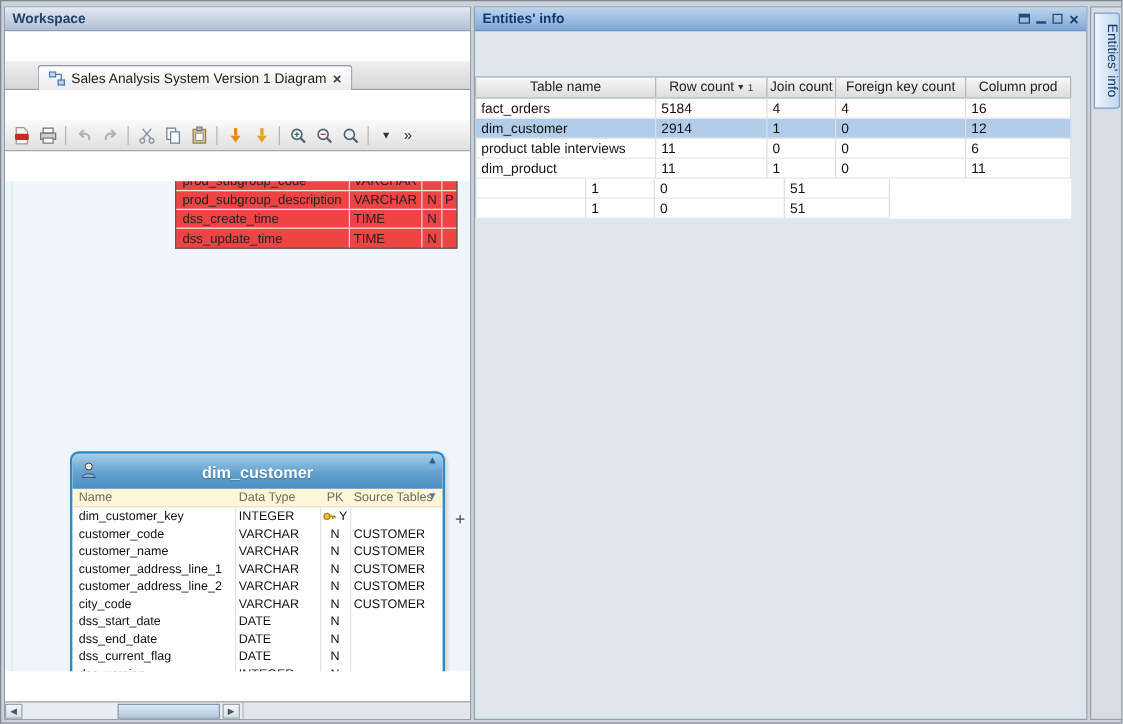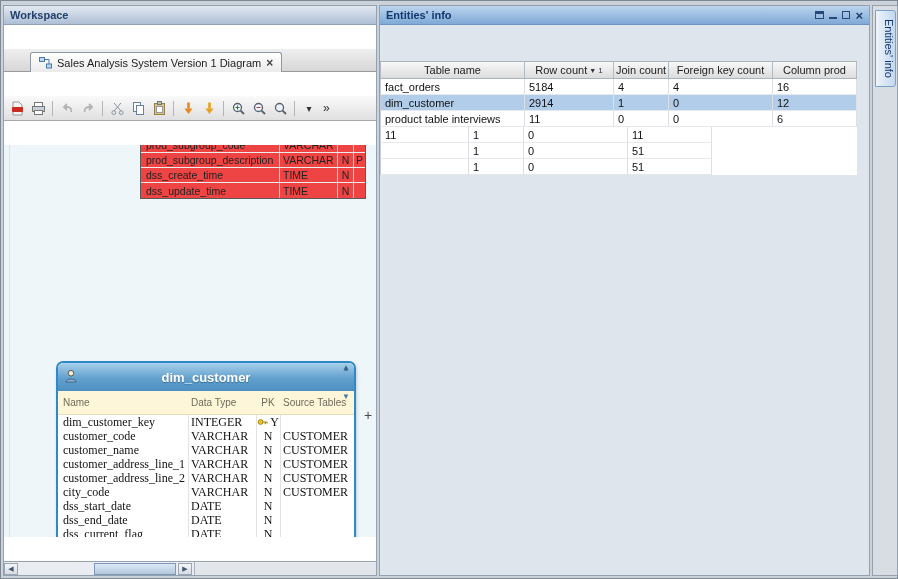--- a/index.html
+++ b/index.html
@@ -35,23 +35,23 @@
   .ecl-type { width:58px; padding-left:3px; border-left:1px solid #d6d6d6; align-self:stretch; display:flex; align-items:center; }
   .ecl-null { width:16px; border-left:1px solid #d6d6d6; align-self:stretch; display:flex; align-items:center; justify-content:center; }
   .ecl-src { flex:1; border-left:1px solid #d6d6d6; align-self:stretch; display:flex; align-items:center; padding-left:2px; overflow:hidden; }
 
   
   .entity { position:absolute; left:52px; top:216px; width:300px; border:2px solid #2f89c5; border-radius:7px; background:#fff; box-shadow:1px 2px 3px rgba(60,90,120,.25); overflow:hidden; }
   .ehead { height:28px; background:linear-gradient(180deg,#a7d0ea 0%,#62a0cd 55%,#4c90c2 100%); position:relative; display:flex; align-items:center; justify-content:center; color:#fff; font-weight:bold; font-size:13px; text-shadow:0 1px 1px rgba(20,50,80,.45); }
   .ehead .person { position:absolute; left:6px; top:6px; }
   .tri-up { position:absolute; right:4px; top:1px; font-size:8px; color:#35638c; line-height:8px; }
   .tri-down { position:absolute; right:4px; top:30px; font-size:8px; color:#4a7aa2; line-height:8px; z-index:3; }
-  .ecolhead { height:24px; background:#fdf6d8; border-bottom:1px solid #e6dcb4; display:flex; align-items:center; font-size:10px; color:#6f6b5c; }
+  .ecolhead { height:15px; background:#fdf6d8; border-bottom:1px solid #e6dcb4; display:flex; align-items:center; font-size:10px; color:#6f6b5c; }
   .ebody { position:relative; padding-bottom:10px; background:#fff; }
-  .erow { height:14px; display:flex; align-items:center; font-size:12px; color:#111;font-family:Liberation Serif, serif; }
+  .erow { height:14px; display:flex; align-items:center; font-size:10px; color:#111; }
   .c-name { width:130px; padding-left:5px; white-space:nowrap; overflow:hidden; }
   .c-type { width:68px; padding-left:3px; }
   .c-pk   { width:24px; display:flex; align-items:center; justify-content:center; gap:2px; }
   .c-src  { flex:1; padding-left:3px; white-space:nowrap; overflow:hidden; }
   .vline { position:absolute; top:0; bottom:0; width:1px; background:#e2e2e2; }
 
   .crosshair { position:absolute; font-size:14px; color:#4a4a4a; }
 
   
   .hscroll { height:14px; border-top:1px solid #97a2ae; background:#e9edf1; position:relative; flex:0 0 auto; }
@@ -384,20 +384,21 @@
         <span class="itd w4">12</span>
       </div>
       <div class="itrow">
         <span class="itd w0">product table interviews</span>
         <span class="itd w1">11</span>
         <span class="itd w2">0</span>
         <span class="itd w3">0</span>
         <span class="itd w4">6</span>
       </div>
       <div class="itrow">
+        <span class="itd w0">dim_product</span>
         <span class="itd w1">11</span>
         <span class="itd w2">1</span>
         <span class="itd w3">0</span>
         <span class="itd w4">11</span>
       </div>
       <div class="itrow">
         <span class="itd w1"></span>
         <span class="itd w2">1</span>
         <span class="itd w3">0</span>
         <span class="itd w4">51</span>

